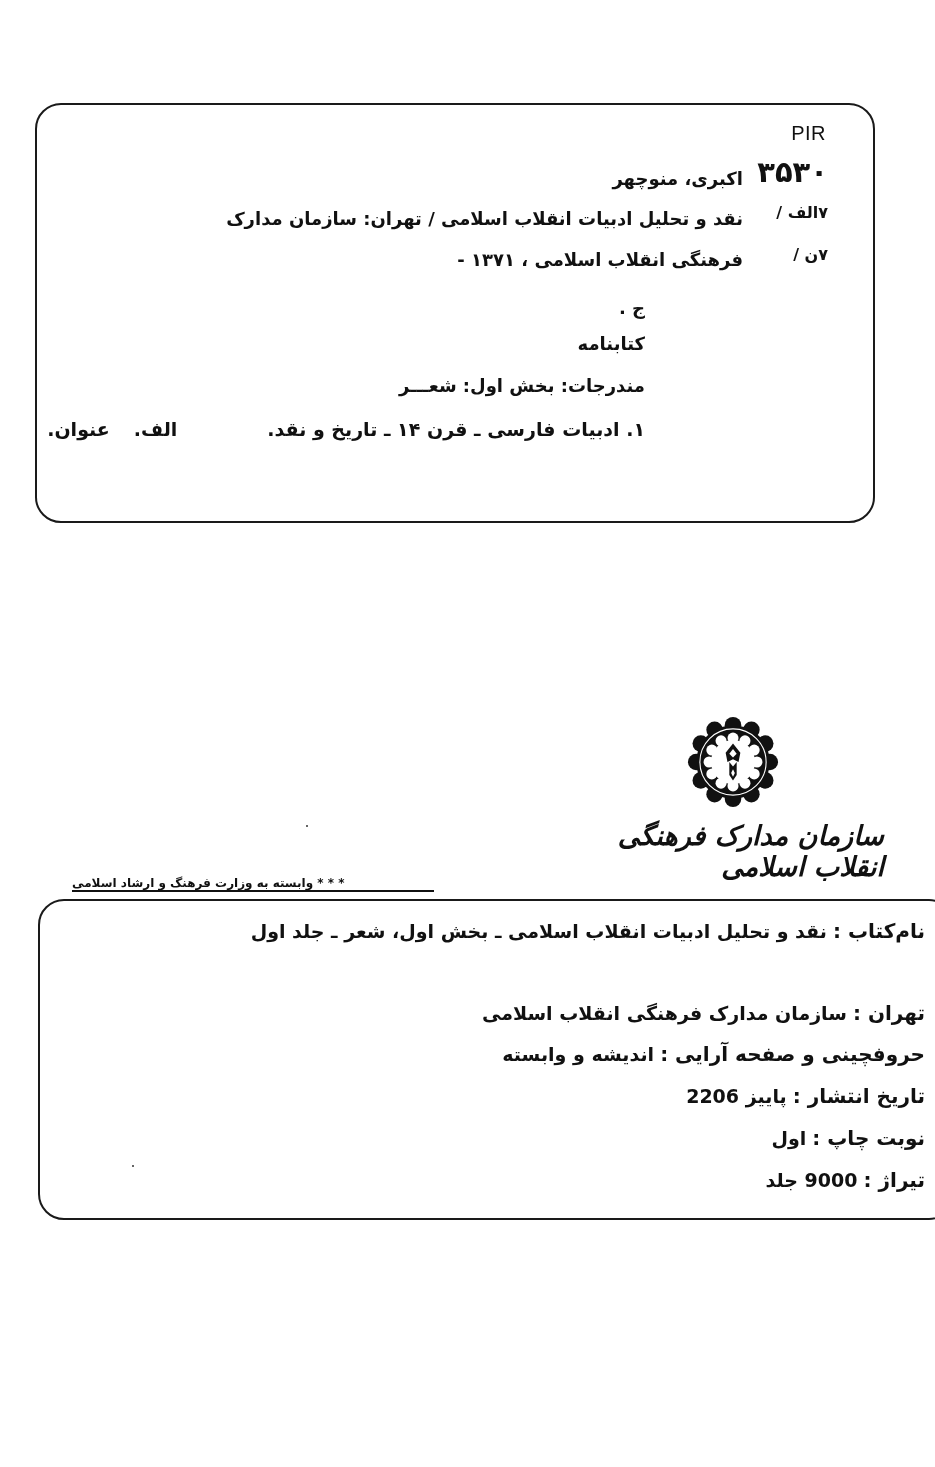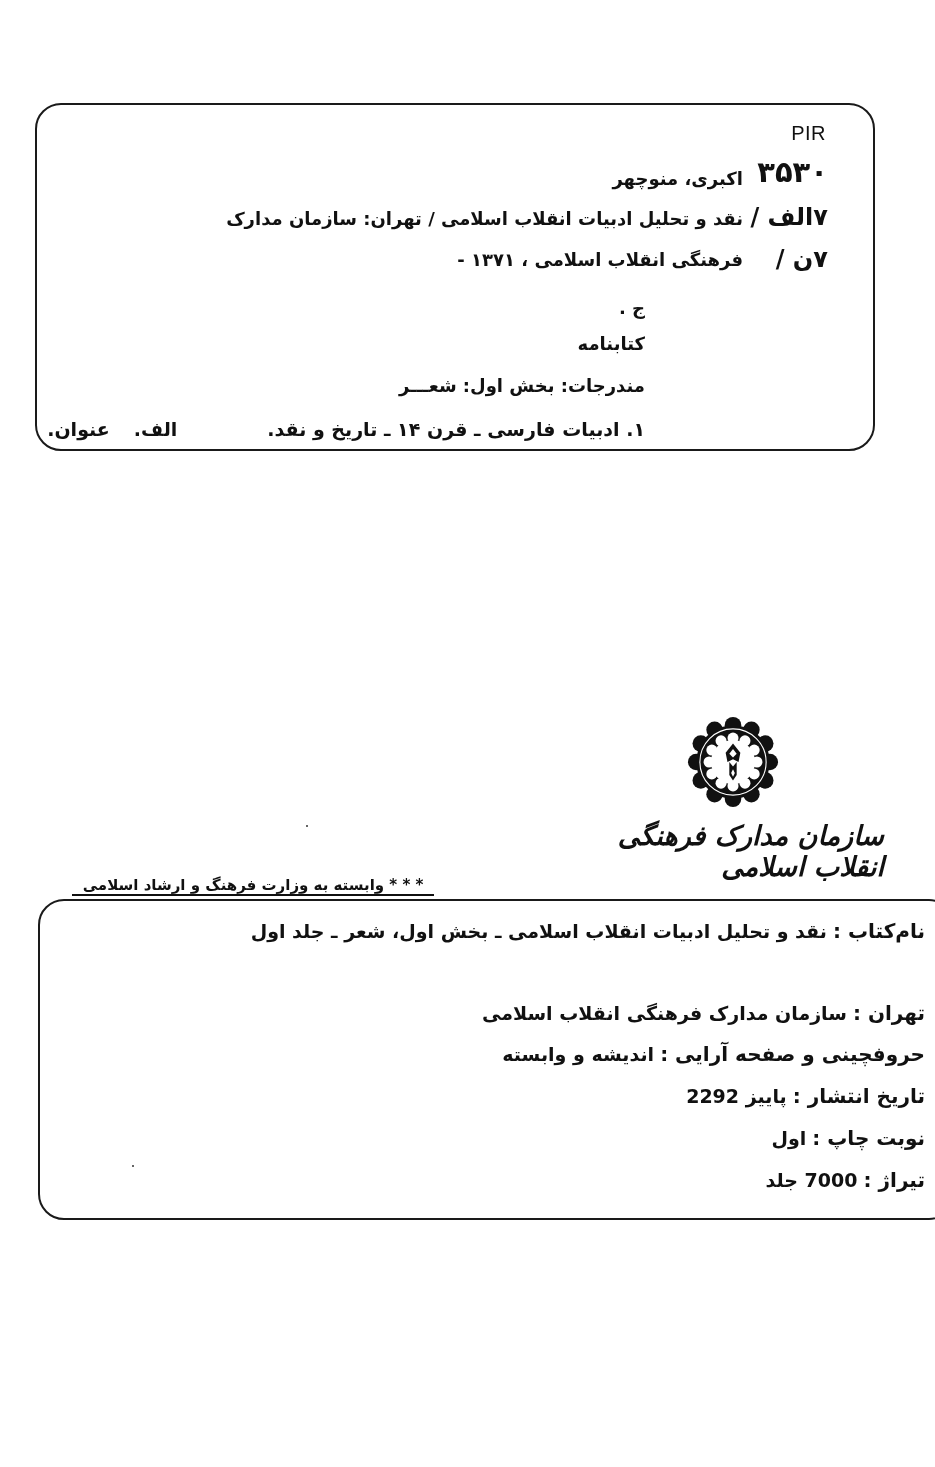--- a/index.html
+++ b/index.html
@@ -1,24 +1,24 @@
 <!DOCTYPE html>
 <html><head>
 <meta charset="utf-8">
 <style>
   html, body { margin: 0; padding: 0; background: #ffffff; }
   body { width: 935px; height: 1467px; position: relative; overflow: hidden;
          font-family: "DejaVu Sans", sans-serif; color: #111; }
 
   
-  .card { position: absolute; left: 35px; top: 103px; width: 840px; height: 348px;
+  .card { position: absolute; left: 35px; top: 103px; width: 840px; height: 420px;
           border: 2.5px solid #1a1a1a; border-radius: 26px; box-sizing: border-box; }
   .pir { position: absolute; top: 17px; right: 47px; font-family: "Liberation Sans", sans-serif;
          font-size: 20px; font-weight: 400; letter-spacing: 0.5px; }
-  .callno { position: absolute; right: 45px; font-weight: 700; font-size: 24px;
+  .callno { position: absolute; right: 45px; font-weight: 700; font-size: 16px;
             direction: rtl; text-align: right; width: 90px; }
   .callno.c1 { top: 50px; font-size: 29px; }
   .callno.c2 { top: 98px; }
   .callno.c3 { top: 140px; }
   .cline { position: absolute; right: 130px; direction: rtl; text-align: right;
            font-size: 18px; font-weight: 700; white-space: nowrap; }
   .cline.l1 { top: 63px; }
   .cline.l2 { top: 103px; }
   .cline.l3 { top: 144px; }
   .cline.l4 { top: 192px; right: 228px; }
@@ -28,21 +28,21 @@
               font-size: 19px; font-weight: 700; display: flex; justify-content: flex-start; white-space: nowrap; }
   .subjects .s1 { margin-left: 90px; }
   .subjects .s2 { margin-left: 24px; }
 
   
   .logo { position: absolute; left: 687px; top: 716px; width: 92px; height: 92px; }
   .calligraphy { position: absolute; left: 566px; top: 820px; width: 318px; height: 56px;
                  direction: rtl; text-align: right; font-family: "DejaVu Serif", serif;
                  font-style: italic; font-weight: 700; font-size: 27px; letter-spacing: -1px; }
   .affil { position: absolute; left: 72px; top: 876px; width: 362px; direction: rtl;
-           text-align: center; font-size: 15px; font-weight: 700; border-bottom: 2px solid #111;
+           text-align: left; font-size: 12px; font-weight: 700; border-bottom: 2px solid #111;
            padding-bottom: 0px; white-space: nowrap; }
 
   
   .colophon { position: absolute; left: 38px; top: 899px; width: 917px; height: 321px;
               border: 2.5px solid #1a1a1a; border-radius: 26px; box-sizing: border-box; }
   .crow { position: absolute; right: 28px; direction: rtl; text-align: right; font-size: 19px;
           white-space: nowrap; }
   .crow .lbl { font-weight: 800; font-size: 20px; }
   .crow .val { font-weight: 700; }
   .r1 { top: 18px; } .r2 { top: 58px; } .r3 { top: 100px; } .r4 { top: 141px; }
@@ -124,23 +124,23 @@
   <div class="crow r3">
     <span class="lbl">تهران :</span>
     <span class="val">سازمان مدارک فرهنگی انقلاب اسلامی</span>
   </div>
   <div class="crow r4">
     <span class="lbl">حروفچینی و صفحه آرایی :</span>
     <span class="val">اندیشه و وابسته</span>
   </div>
   <div class="crow r5">
     <span class="lbl">تاریخ انتشار :</span>
-    <span class="val">پاییز 2292</span>
+    <span class="val">پاییز 2206</span>
   </div>
   <div class="crow r6">
     <span class="lbl">نوبت چاپ :</span>
     <span class="val">اول</span>
   </div>
   <div class="crow r7">
     <span class="lbl">تیراژ :</span>
-    <span class="val">7000 جلد</span>
+    <span class="val">9000 جلد</span>
   </div>
 </div>
 
 </body></html>

